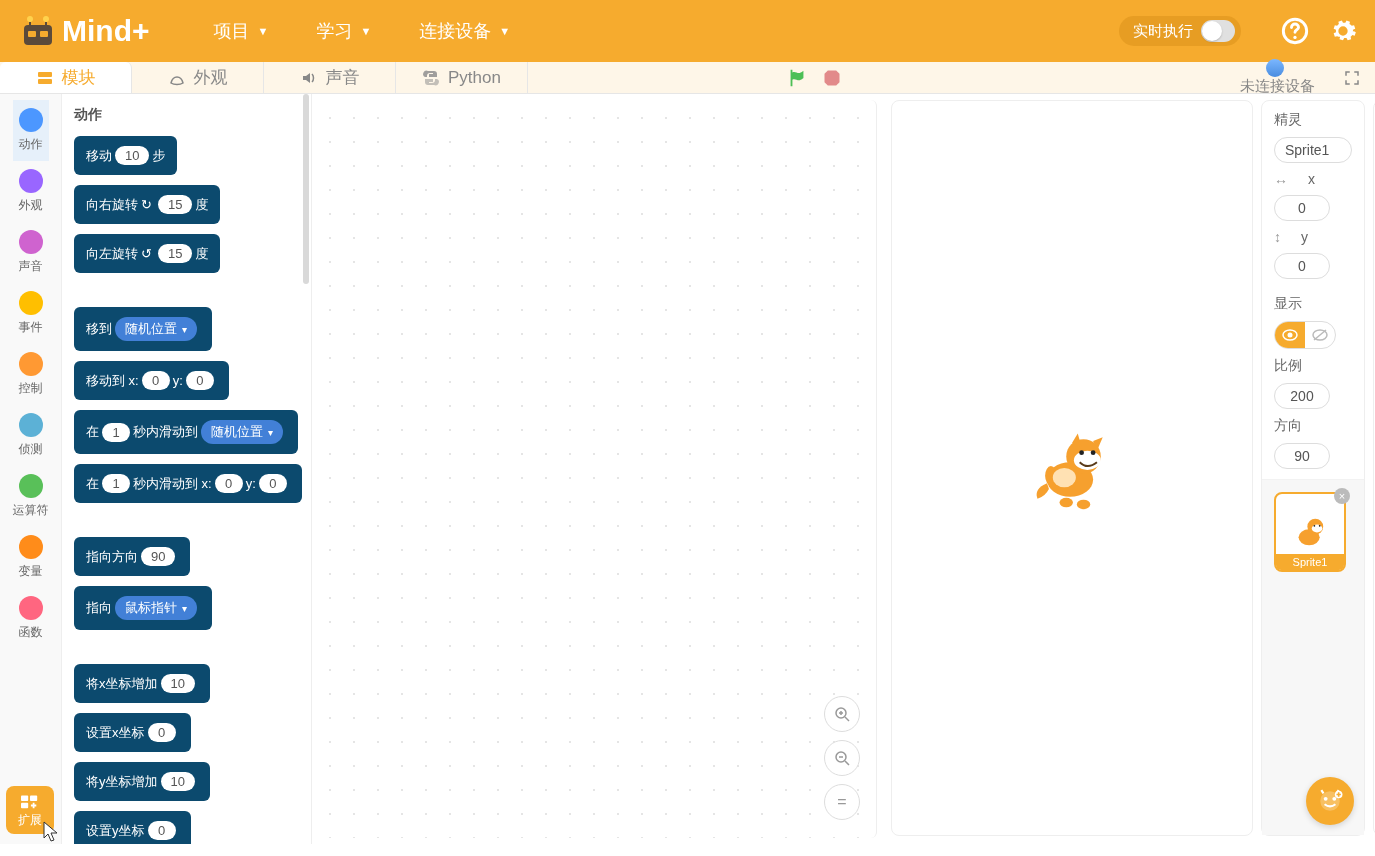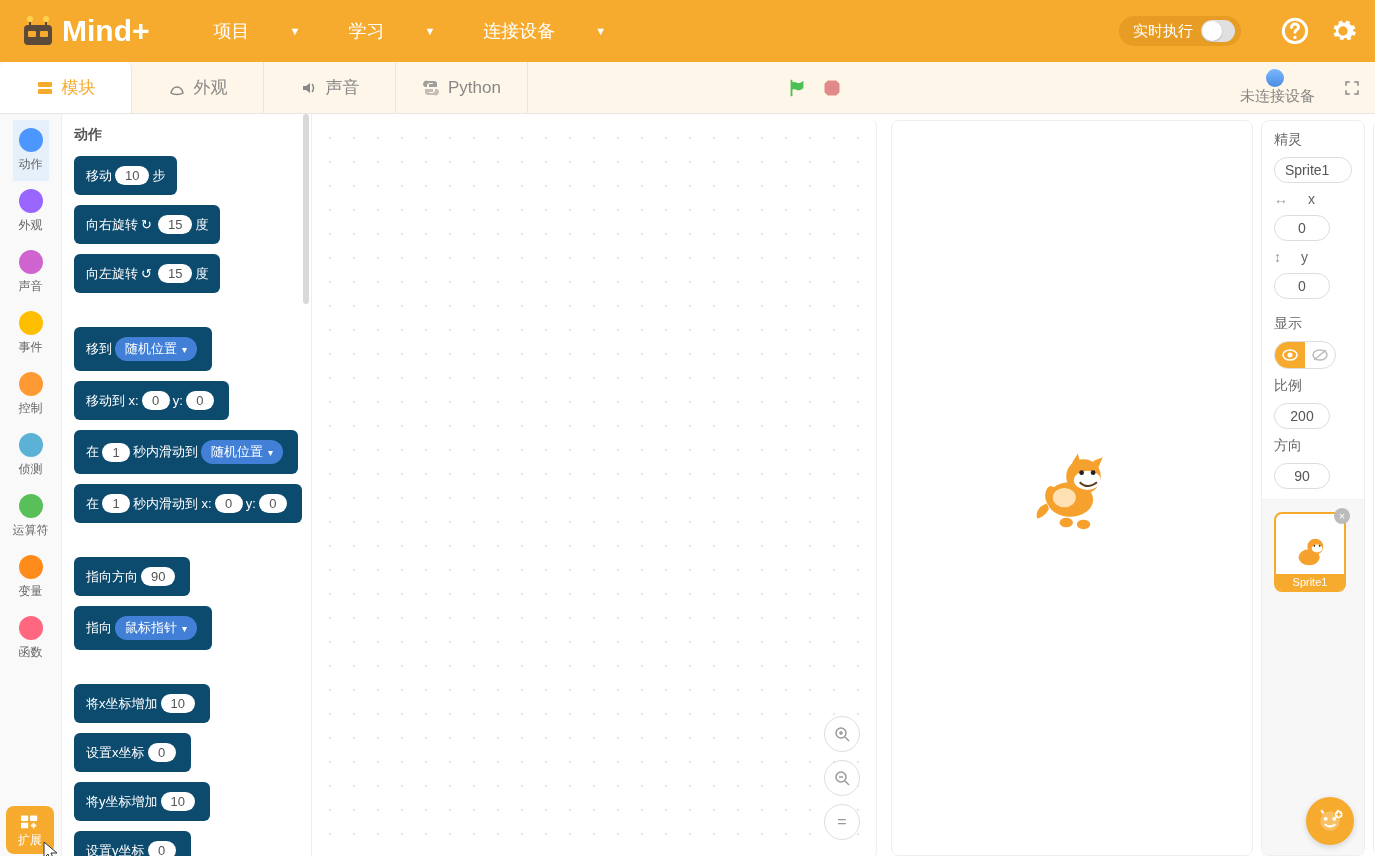--- a/index.html
+++ b/index.html
@@ -2,31 +2,31 @@
 <html><head>
 <meta charset="utf-8">
 <style>
 * { margin: 0; padding: 0; box-sizing: border-box; font-family: -apple-system, "Helvetica Neue", Arial, sans-serif; }
 body { background: #fff; width: 1375px; height: 856px; overflow: hidden; }
 
 
 .header { height: 62px; background: #f6ab2e; display: flex; align-items: center; padding: 0 18px; color: #fff; }
 .logo { display: flex; align-items: center; font-weight: 700; font-size: 30px; color: #fff; margin-right: 40px; }
 .logo-icon { width: 40px; height: 40px; margin-right: 4px; }
-.menu-item { margin: 0 24px; font-size: 18px; display: flex; align-items: center; cursor: pointer; gap: 32px; }
+.menu-item { margin: 0 24px; font-size: 18px; display: flex; align-items: center; cursor: pointer; }
 .menu-item .caret { margin-left: 8px; font-size: 11px; }
 .header-spacer { flex: 1; }
 .realtime { display: flex; align-items: center; background: #e79d23; border-radius: 16px; padding: 4px 6px 4px 14px; margin-right: 20px; }
 .realtime-label { font-size: 15px; margin-right: 8px; }
 .toggle { width: 34px; height: 22px; background: #e0e0e0; border-radius: 11px; position: relative; }
 .toggle::after { content: ""; position: absolute; width: 20px; height: 20px; background: #fff; border-radius: 50%; top: 1px; left: 1px; box-shadow: 0 1px 2px rgba(0,0,0,.2); }
 .header-icon { width: 28px; height: 28px; margin-left: 20px; fill: #fff; cursor: pointer; }
 
 
-.tabs { height: 52px; background: #fef6e8; display: flex; border-bottom: 1px solid #e6e6e6; }
+.tabs { height: 32px; background: #fef6e8; display: flex; border-bottom: 1px solid #e6e6e6; }
 .tab { width: 132px; display: flex; align-items: center; justify-content: center; font-size: 17px; color: #888; border-right: 1px solid #e6e6e6; cursor: pointer; background: #fef6e8; }
 .tab.active { background: #fff; color: #f6ab2e; border-top-left-radius: 6px; border-top-right-radius: 6px; }
 .tab-icon { width: 18px; height: 18px; margin-right: 8px; }
 .tabs-right { margin-left: auto; display: flex; align-items: center; padding: 0 14px; gap: 14px; }
 .flag-icon { width: 22px; height: 22px; cursor: pointer; }
 .stop-icon { width: 20px; height: 20px; cursor: pointer; }
 .conn-status { display: flex; align-items: center; color: #888; font-size: 15px; margin-left: 30px; flex-direction: column; }
 .conn-dot { width: 18px; height: 18px; background: linear-gradient(180deg,#7bb7ff,#4a8de0); border-radius: 50%; margin-right: 6px; }
 .fullscreen-icon { width: 18px; height: 18px; fill: #888; cursor: pointer; margin-left: 14px; }
 

